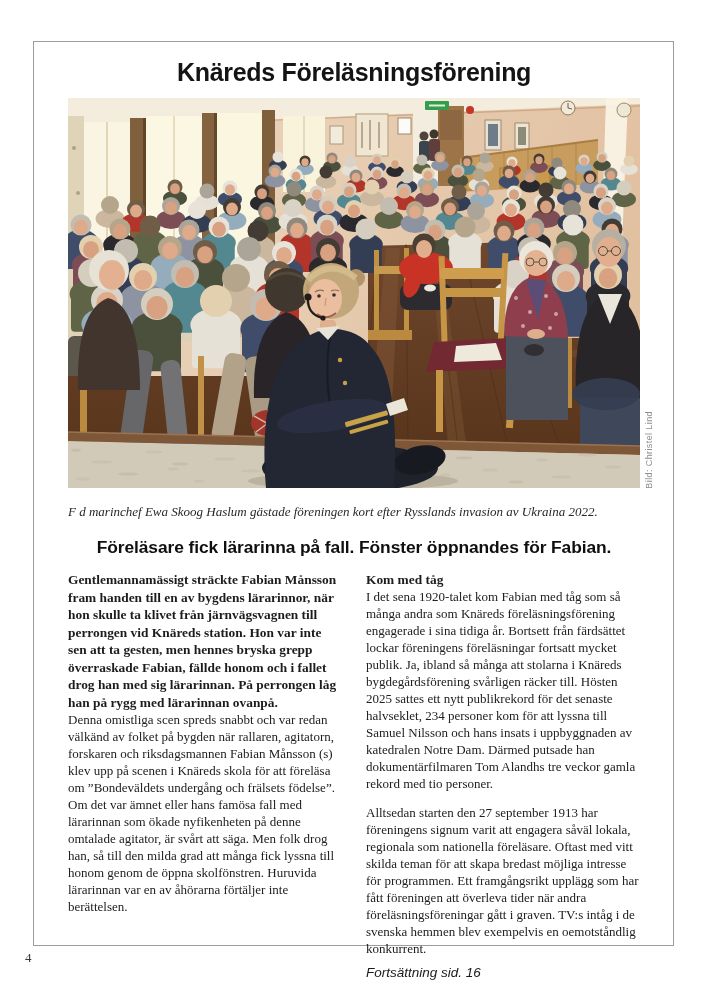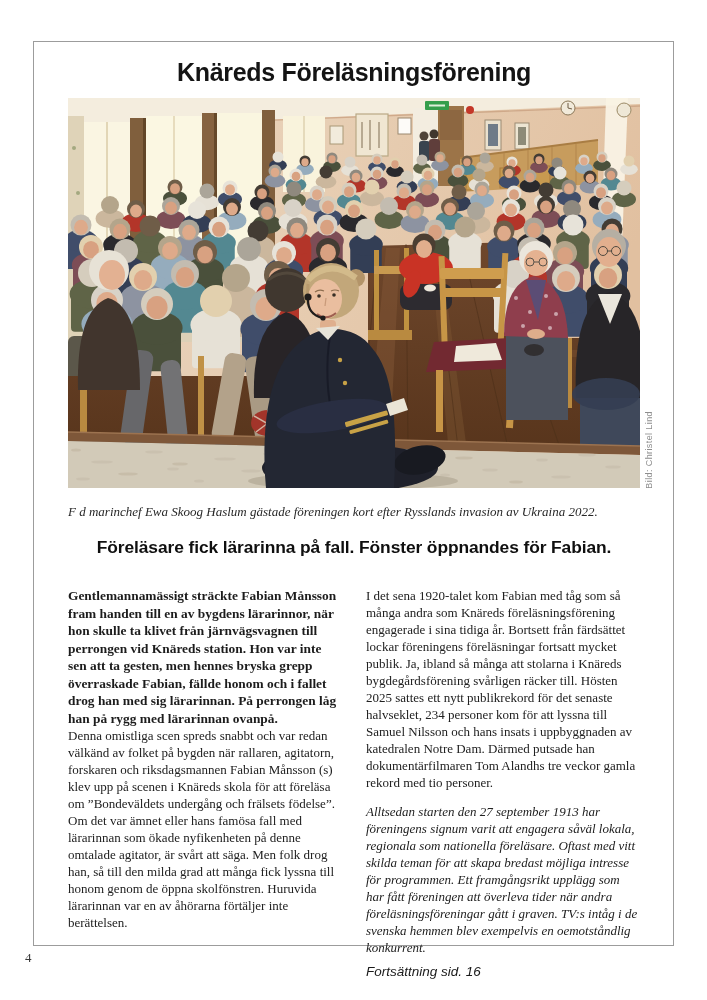--- a/index.html
+++ b/index.html
@@ -10,26 +10,26 @@
   .page-title{margin:0 0 10px 0;font-family:"Liberation Sans",sans-serif;font-weight:bold;
          font-size:25px;line-height:1.25;text-align:center;color:#141414;letter-spacing:-0.3px;}
   .photo-wrap{position:relative;width:572px;height:390px;}
   .photo-wrap svg{display:block;}
   .photo-credit{position:absolute;right:-14px;bottom:0;writing-mode:vertical-rl;
          transform:rotate(180deg);font-family:"Liberation Sans",sans-serif;font-size:9px;
          color:#8d8d8d;letter-spacing:.4px;white-space:nowrap;}
   .caption{margin-top:16px;font-style:italic;font-size:13px;line-height:1.25;color:#272727;}
   .headline{margin:16px 0 0 0;font-family:"Liberation Sans",sans-serif;font-weight:bold;
          font-size:17.4px;line-height:1.2;text-align:center;color:#0f0f0f;letter-spacing:-0.1px;}
-  .cols{display:flex;gap:24px;margin-top:30px;}
+  .cols{display:flex;gap:24px;margin-top:14px;}
   .col{flex:1 1 0;font-size:13px;line-height:17px;color:#212121;text-align:left;}
   .col p{margin:0;}
   .lead{font-weight:bold;font-size:13.4px;line-height:17.5px;margin:0 0 13px 0;color:#1c1c1c;}
   .subhead{margin:0;font-weight:bold;font-size:13.4px;line-height:17px;color:#1c1c1c;}
-  .gap-top{margin-top:12px !important;font-style:italic;}
+  .gap-top{margin-top:12px !important;}
   .continuation{margin-top:7px !important;font-family:"Liberation Sans",sans-serif;
          font-style:italic;font-size:13.5px;color:#1a1a1a;}
   .page-number{position:absolute;left:25px;top:950px;font-size:13px;color:#3a3a3a;}
 </style>
 </head>
 <body>
 
 <div class="page">
   <div class="frame">
 
@@ -576,20 +576,21 @@
     <div class="caption">F d marinchef Ewa Skoog Haslum gästade föreningen kort efter Rysslands invasion av Ukraina 2022.</div>
 
     <h2 class="headline">Föreläsare fick lärarinna på fall. Fönster öppnandes för Fabian.</h2>
 
     <div class="cols">
       <div class="col">
         <p class="lead">Gentlemannamässigt sträckte Fabian Månsson fram handen till en av bygdens lärarinnor, när hon skulle ta klivet från järnvägsvagnen till perrongen vid Knäreds station. Hon var inte sen att ta gesten, men hennes bryska grepp överraskade Fabian, fällde honom och i fallet drog han med sig lärarinnan. På perrongen låg han på rygg med lärarinnan ovanpå.</p>
         <p>Denna omistliga scen spreds snabbt och var redan välkänd av folket på bygden när rallaren, agitatorn, forskaren och riksdagsmannen Fabian Månsson (s) klev upp på scenen i Knäreds skola för att föreläsa om ”Bondeväldets undergång och frälsets födelse”. Om det var ämnet eller hans famösa fall med lärarinnan som ökade nyfikenheten på denne omtalade agitator, är svårt att säga. Men folk drog han, så till den milda grad att många fick lyssna till honom genom de öppna skolfönstren. Huruvida lärarinnan var en av åhörarna förtäljer inte berättelsen.</p>
       </div>
       <div class="col">
+        <p class="subhead">Kom med tåg</p>
         <p>I det sena 1920-talet kom Fabian med tåg som så många andra som Knäreds föreläsningsförening engagerade i sina tidiga år. Bortsett från färdsättet lockar föreningens föreläsningar fortsatt mycket publik. Ja, ibland så många att stolarna i Knäreds bygdegårdsförening svårligen räcker till. Hösten 2025 sattes ett nytt publikrekord för det senaste halvseklet, 234 personer kom för att lyssna till Samuel Nilsson och hans insats i uppbyggnaden av katedralen Notre Dam. Därmed putsade han dokumentärfilmaren Tom Alandhs tre veckor gamla rekord med tio personer.</p>
         <p class="gap-top">Alltsedan starten den 27 september 1913 har föreningens signum varit att engagera såväl lokala, regionala som nationella föreläsare. Oftast med vitt skilda teman för att skapa bredast möjliga intresse för programmen. Ett framgångsrikt upplägg som har fått föreningen att överleva tider när andra föreläsningsföreningar gått i graven. TV:s intåg i de svenska hemmen blev exempelvis en oemotståndlig konkurrent.</p>
         <p class="continuation">Fortsättning sid. 16</p>
       </div>
     </div>
 
   </div>
   <div class="page-number">4</div>
 </div>
 

